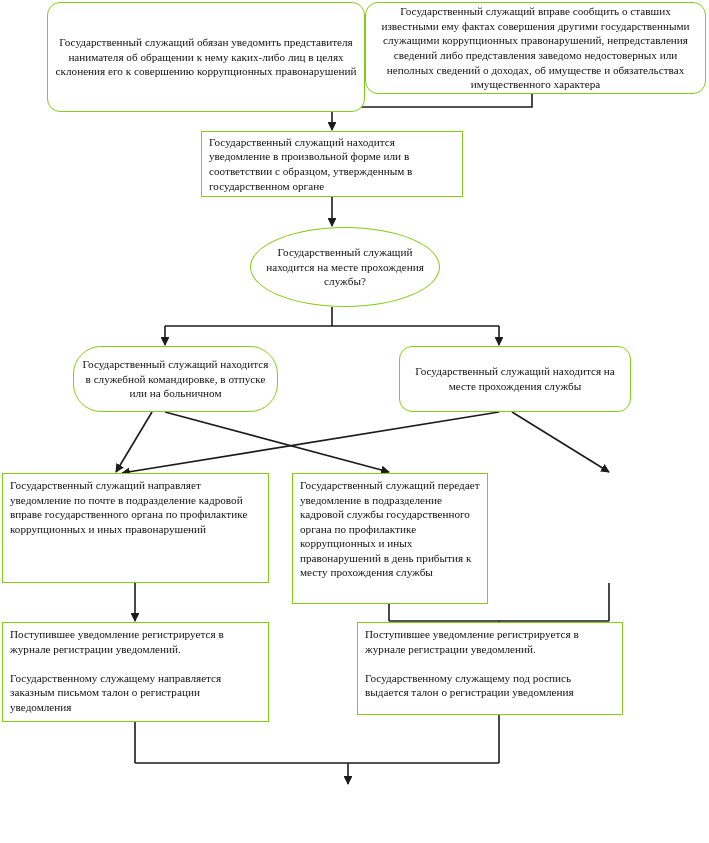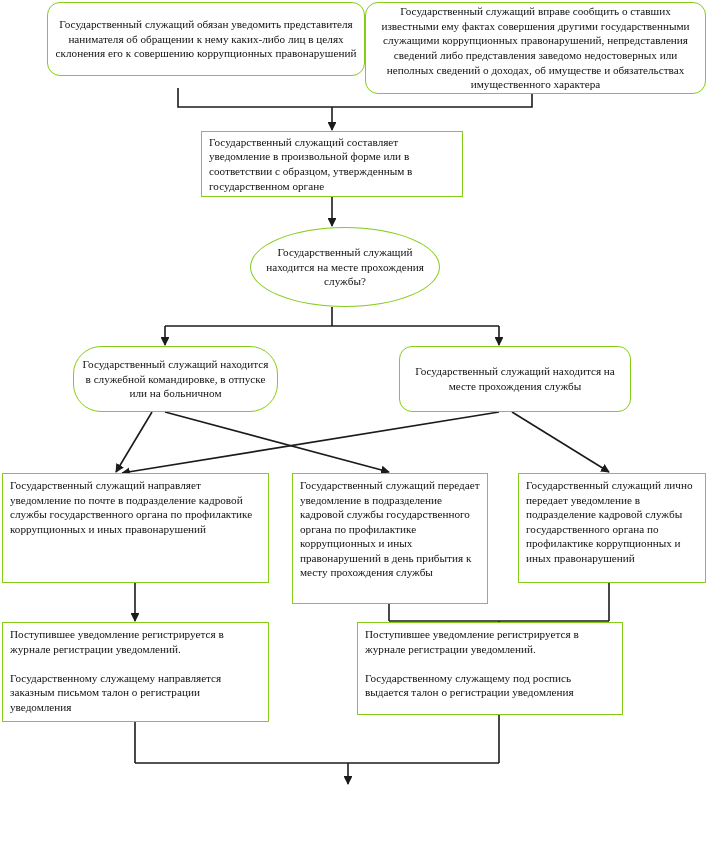--- a/index.html
+++ b/index.html
@@ -85,55 +85,52 @@
       <path d="M 389 621 L 609 621"></path>
       <path d="M 499 621 L 499 641" marker-end="url(#arrow)"></path>
 
       <path d="M 135 722 L 135 763"></path>
       <path d="M 499 715 L 499 763"></path>
       <path d="M 135 763 L 499 763"></path>
       <path d="M 348 763 L 348 784" marker-end="url(#arrow)"></path>
     </g>
   </svg>
 
-  <div class="node rounded center fs11" style="left:47px; top:2px; width:318px; height:74px;justify-content:flex-end;">
+  <div class="node rounded center fs11" style="left:47px; top:2px; width:318px; height:110px;justify-content:flex-end;">
     <span class="txt">Государственный служащий обязан уведомить представителя нанимателя об обращении к нему каких-либо лиц в целях склонения его к совершению коррупционных правонарушений</span>
   </div>
 
   <div class="node rounded center fs11" style="left:365px; top:2px; width:341px; height:92px;">
     <span class="txt">Государственный служащий вправе сообщить о ставших известными ему фактах совершения другими государственными служащими коррупционных правонарушений, непредставления сведений либо представления заведомо недостоверных или неполных сведений о доходах, об имуществе и обязательствах имущественного характера</span>
   </div>
 
   <div class="node left fs11" style="left:201px; top:131px; width:262px; height:66px;">
-    <span class="txt">Государственный служащий составляет уведомление в произвольной форме или в соответствии с образцом, утвержденным в государственном органе</span>
+    <span class="txt">Государственный служащий находится уведомление в произвольной форме или в соответствии с образцом, утвержденным в государственном органе</span>
   </div>
 
   <div class="node ellipse center fs11" style="left:250px; top:227px; width:190px; height:80px;">
     <span class="txt">Государственный служащий находится на месте прохождения службы?</span>
   </div>
 
   <div class="node rounded center fs11" style="left:73px; top:346px; width:205px; height:66px;border-radius:28px;">
     <span class="txt">Государственный служащий находится в служебной командировке, в отпуске или на больничном</span>
   </div>
 
   <div class="node rounded center fs11" style="left:399px; top:346px; width:232px; height:66px;">
     <span class="txt">Государственный служащий находится на месте прохождения службы</span>
   </div>
 
   <div class="node left top fs11" style="left:2px; top:473px; width:267px; height:110px;">
-    <span class="txt">Государственный служащий направляет уведомление по почте в подразделение кадровой службы государственного органа по профилактике коррупционных и иных правонарушений</span>
+    <span class="txt">Государственный служащий направляет уведомление по почте в подразделение кадровой вправе государственного органа по профилактике коррупционных и иных правонарушений</span>
   </div>
 
   <div class="node left top fs11" style="left:292px; top:473px; width:196px; height:131px;justify-content:flex-end;">
     <span class="txt">Государственный служащий передает уведомление в подразделение кадровой службы государственного органа по профилактике коррупционных и иных правонарушений в день прибытия к месту прохождения службы</span>
   </div>
 
-  <div class="node left top fs11" style="left:518px; top:473px; width:188px; height:110px;">
-    <span class="txt">Государственный служащий лично передает  уведомление в подразделение кадровой службы государственного органа по профилактике коррупционных и иных правонарушений</span>
-  </div>
 
   <div class="node left top fs11" style="left:2px; top:622px; width:267px; height:100px;">
     <span class="txt">Поступившее уведомление регистрируется в журнале регистрации уведомлений.
 
 Государственному служащему направляется заказным письмом талон о регистрации уведомления</span>
   </div>
 
   <div class="node left top fs11" style="left:357px; top:622px; width:266px; height:93px;">
     <span class="txt">Поступившее уведомление регистрируется в журнале регистрации уведомлений.
 

